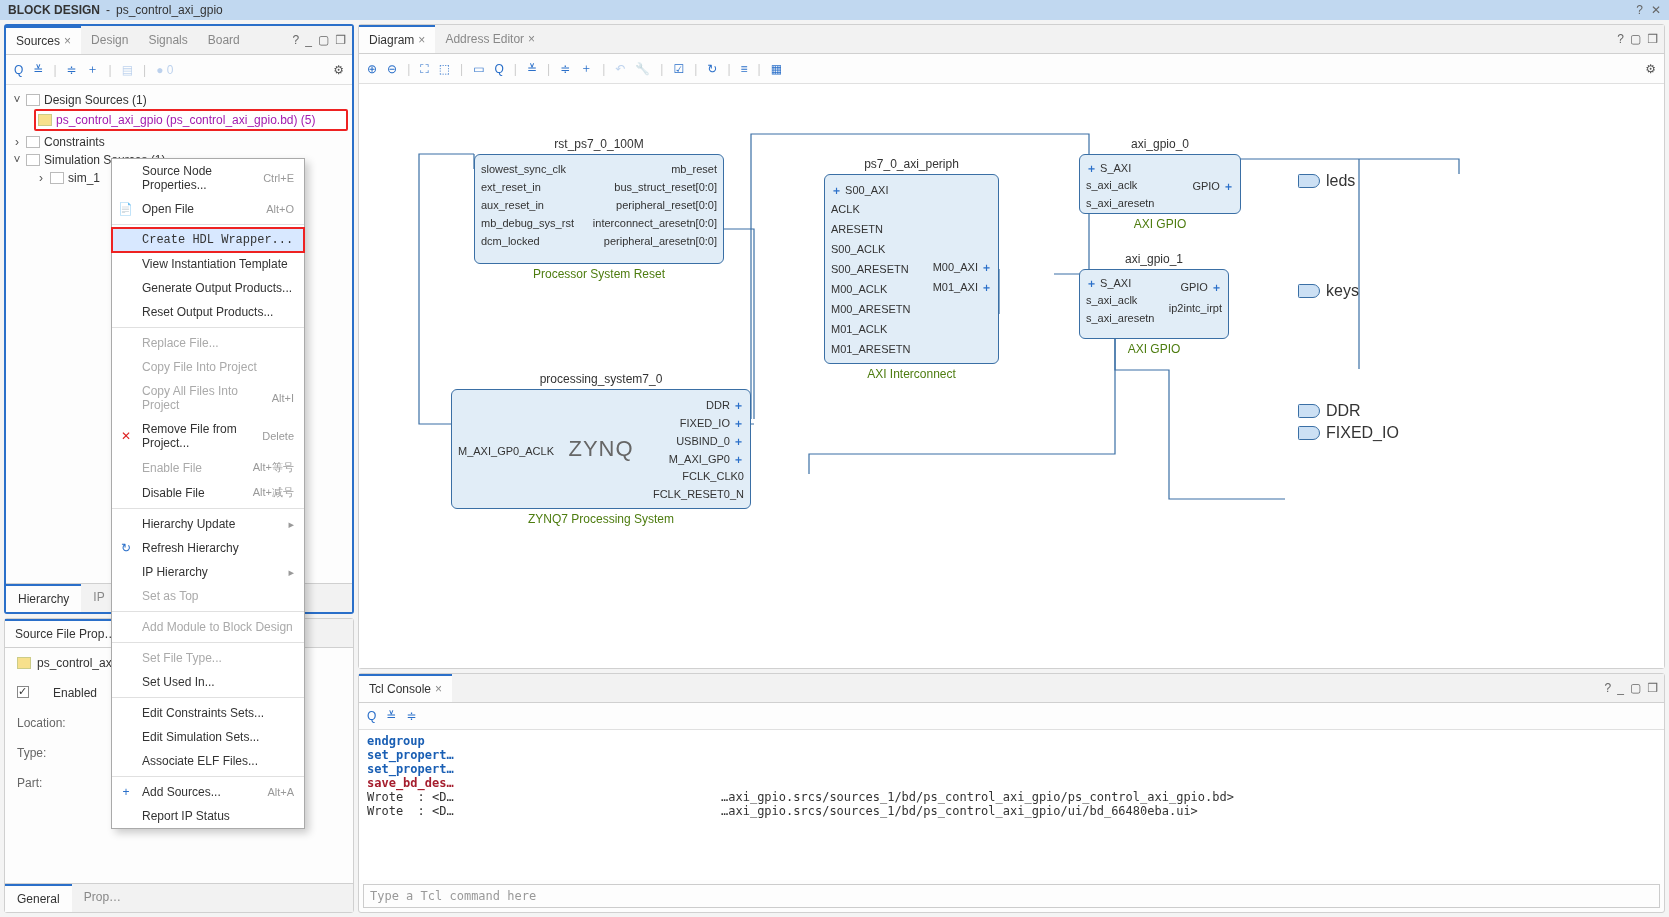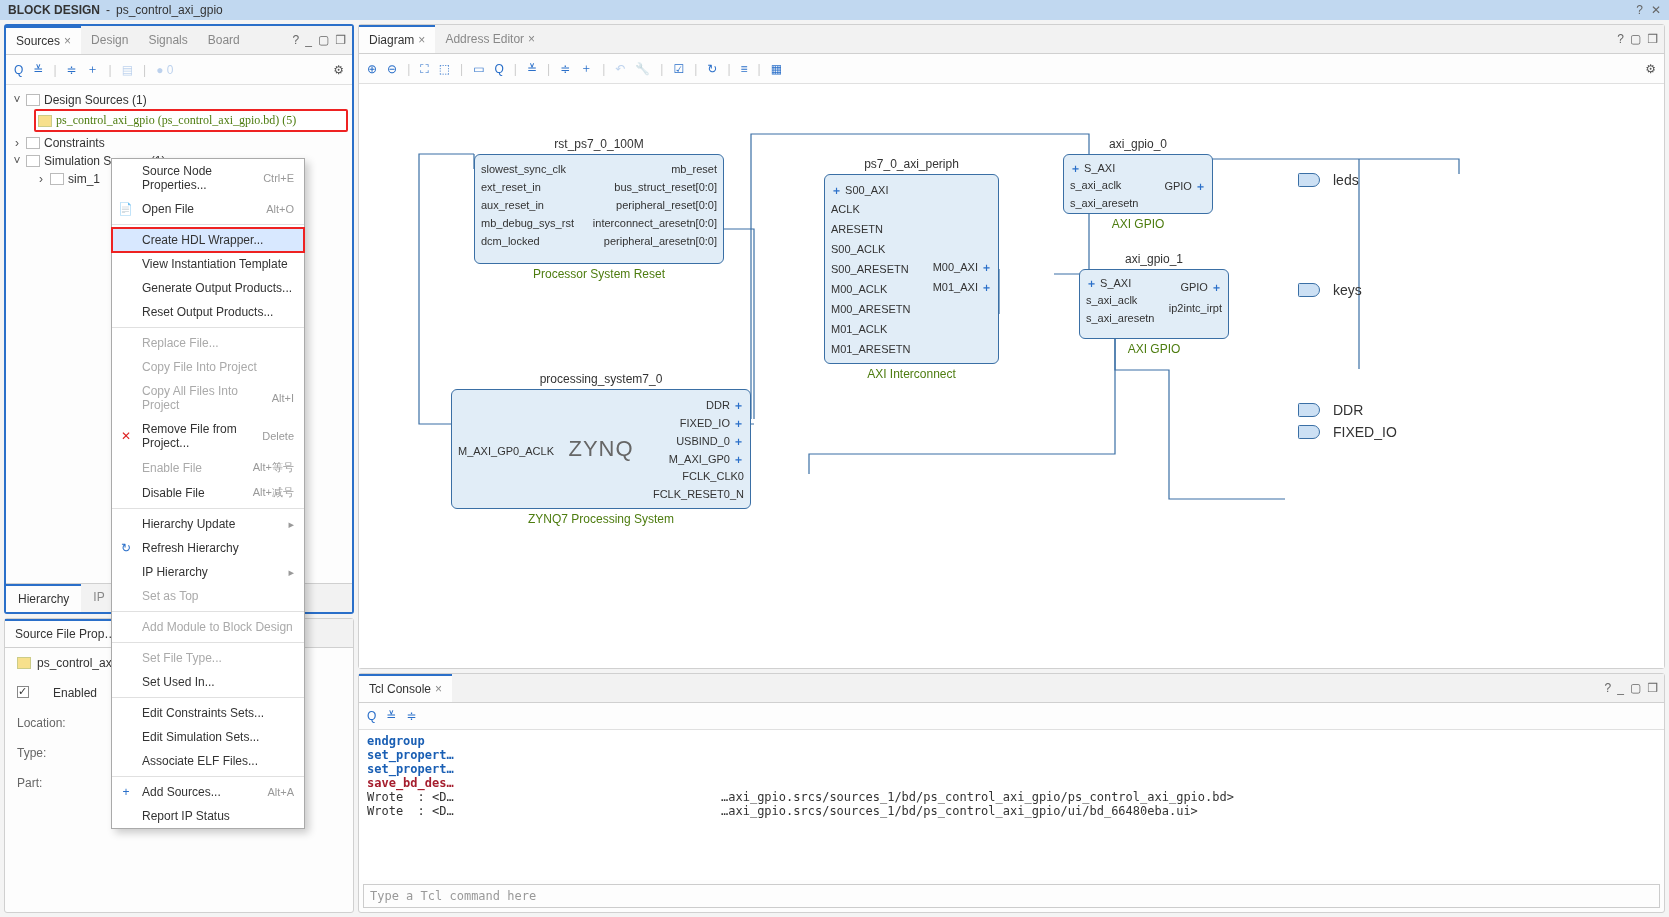--- a/index.html
+++ b/index.html
@@ -19,52 +19,52 @@
   .tab.active { color:#333; background:#fdfdfd; border-top:2px solid #2a6fc9; }
   .tab .x { margin-left:4px; color:#888;}
   .tabbar .spacer { flex:1; }
   .tabbar .icons { display:flex; gap:6px; padding-right:6px; color:#666; }
   .toolbar { display:flex; align-items:center; gap:10px; padding:6px 8px; border-bottom:1px solid #e0e0e0; color:#2a6fc9;}
   .treearea { flex:1; overflow:auto; padding:6px 4px; font-size:12px;}
   .treerow { display:flex; align-items:center; gap:4px; padding:2px 2px; white-space:nowrap;}
   .treerow .chev { width:10px; text-align:center; color:#555;}
   .treerow .fi { width:14px; height:12px; display:inline-block; background:#fff; border:1px solid #bbb; }
   .treerow.sel-outline { border:2px solid #e22; border-radius:2px; background:#fff; }
-  .treerow.sel-outline .txt { color:#4d7c0f;font-family:Liberation Serif, serif; }
+  .treerow.sel-outline .txt { color:#a21caf; }
   .footer-tabs { display:flex; border-top:1px solid #d0d0d0; background:#f2f2f2;}
   .footer-tabs .tab { padding:6px 12px; }
   .proprow { display:flex; gap:20px; padding:8px 12px; }
   .proprow .lbl { width:60px; color:#666;}
   .right { flex:1; display:flex; flex-direction:column; gap:4px; min-height:0;}
   .diagram-panel { flex:1; }
   .diagram-canvas { flex:1; background:#fff; position:relative; overflow:hidden; }
   .console-panel { height:240px; }
   .console-body { flex:1; display:flex; flex-direction:column; min-height:0; font-family: Consolas, monospace; font-size:12px;}
   .console-lines { flex:1; overflow:auto; padding:4px 8px; background:#fff;}
   .console-lines .l { white-space:pre; }
   .kw1 { color:#1a5fb4; font-weight:bold;}
   .kw2 { color:#a51d2d; font-weight:bold;}
   .tcl-input { border:1px solid #ccc; padding:4px 6px; color:#999; margin:4px;}
   
   .ctx { position:absolute; left:105px; top:132px; width:194px; background:#fff; border:1px solid #aaa; box-shadow:4px 4px 8px rgba(0,0,0,0.2); z-index:50; font-size:12px;}
   .ctx .row { display:flex; align-items:center; justify-content:space-between; padding:5px 10px 5px 30px; position:relative; cursor:default;}
   .ctx .row.dis { color:#aaa; }
-  .ctx .row.hl { background:#d8e8ff; outline:2px solid #e22; outline-offset:-1px;}
+  .ctx .row.hl { background:#d8e8ff; outline:2px solid #e22; outline-offset:-1px;font-family:Liberation Mono, monospace;}
   .ctx .sep { height:1px; background:#e0e0e0; margin:3px 0; }
   .ctx .ic { position:absolute; left:6px; width:16px; text-align:center; color:#2a6fc9;}
   .ctx .ic.red { color:#d22;}
   .ctx .sc { color:#999; font-size:11px;}
   
   .blk { position:absolute; background:#e1edf7; border:1px solid #3a6fa5; border-radius:6px; font-size:11px; color:#0a3a66;}
   .blk-title { position:absolute; bottom:-18px; left:0; right:0; text-align:center; color:#4d7c0f; font-size:12px;}
   .blk-header { text-align:center; position:absolute; top:-18px; left:0; right:0; color:#333; font-size:12px;}
   .port { position:absolute; white-space:nowrap; font-size:11px; color:#333; }
   .port.l { left:6px; }
   .port.r { right:6px; text-align:right;}
-  .extport { position:absolute; display:flex; align-items:center; gap:13px; font-size:14px;padding-left:19px;}
+  .extport { position:absolute; display:flex; align-items:center; gap:6px; font-size:16px;padding-left:19px;}
   .extport .shape { width:22px; height:14px; background:#cce0f4; border:1px solid #3a6fa5; border-radius:2px 10px 10px 2px;}
   .zynq-logo { position:absolute; font-size:22px; color:#666; left:50%; top:50%; transform:translate(-50%,-50%); letter-spacing:1px;}
   svg.wires { position:absolute; inset:0; width:100%; height:100%; }
   svg.wires path { stroke:#3a6fa5; stroke-width:1.2; fill:none; }
   .port-plus { color:#2a6fc9; font-weight:bold; }
   .cb { width:12px; height:12px; border:1px solid #888; display:inline-block; margin-right:4px; background:#fff; position:relative;}
   .cb.checked::after { content:"✓"; position:absolute; left:0; top:-2px; font-size:11px; color:#333;}
 </style>
 </head>
 <body>
@@ -271,20 +271,24 @@
         <div class="proprow">
             <span class="lbl">Location:</span>
           </div>
         <div class="proprow">
             <span class="lbl">Type:</span>
           </div>
         <div class="proprow">
             <span class="lbl">Part:</span>
           </div>
         <div style="flex:1"></div>
+        <div class="footer-tabs">
+          <div class="tab active">General</div>
+          <div class="tab">Prop…</div>
+        </div>
       </div>
     </div>
 
     <div class="right">
       <div class="panel diagram-panel">
         <div class="tabbar">
           <div class="tab active"><span>Diagram</span><span class="x">×</span></div>
           <div class="tab"><span>Address Editor</span><span class="x">×</span></div>
           <div class="spacer"></div>
           <div class="icons">
@@ -369,21 +373,21 @@
             <div class="port l" style="top:88px">S00_ARESETN</div>
             <div class="port l" style="top:108px">M00_ACLK</div>
             <div class="port l" style="top:128px">M00_ARESETN</div>
             <div class="port l" style="top:148px">M01_ACLK</div>
             <div class="port l" style="top:168px">M01_ARESETN</div>
             <div class="port r" style="top:85px"><span>M00_AXI</span> <span class="port-plus">＋</span></div>
             <div class="port r" style="top:105px"><span>M01_AXI</span> <span class="port-plus">＋</span></div>
             <div class="blk-title">AXI Interconnect</div>
           </div>
 
-          <div class="blk" style="left:704px;top:70px;width:150px;height:60px">
+          <div class="blk" style="left:720px;top:70px;width:162px;height:60px">
             <div class="blk-header">axi_gpio_0</div>
             <div class="port l" style="top:6px"><span class="port-plus">＋</span> <span>S_AXI</span></div>
             <div class="port l" style="top:24px">s_axi_aclk</div>
             <div class="port l" style="top:42px">s_axi_aresetn</div>
             <div class="port r" style="top:24px"><span>GPIO</span> <span class="port-plus">＋</span></div>
             <div class="blk-title">AXI GPIO</div>
           </div>
 
           <div class="blk" style="left:720px;top:185px;width:150px;height:70px">
             <div class="blk-header">axi_gpio_1</div>

